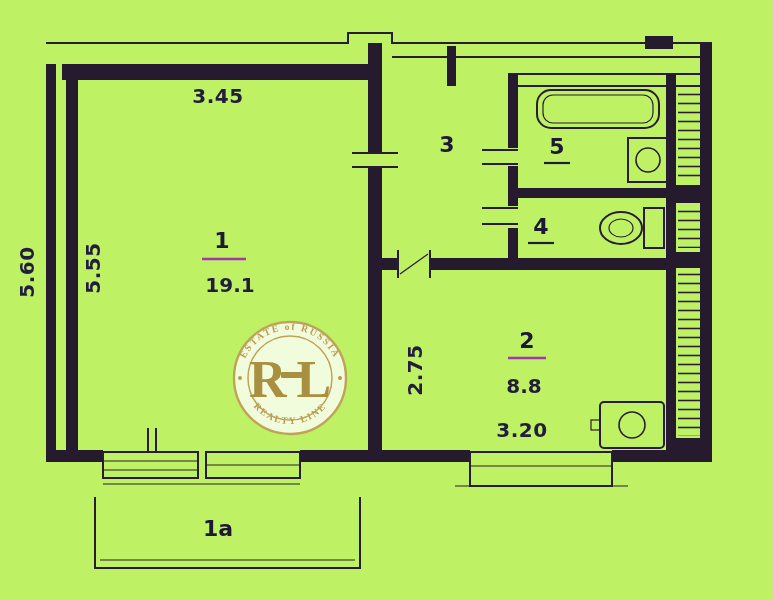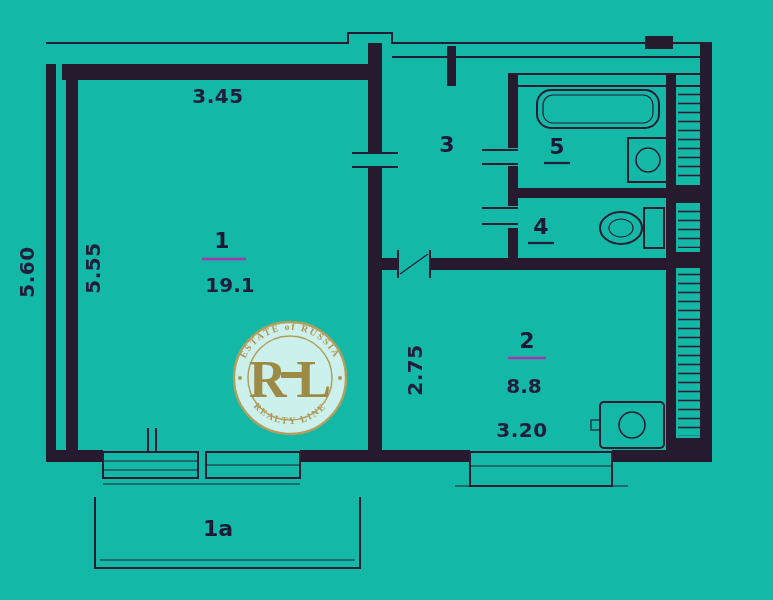--- a/index.html
+++ b/index.html
@@ -1,16 +1,16 @@
 <!DOCTYPE html>
 <html><head>
 <meta charset="utf-8">
 <style>
   html,body{margin:0;padding:0;background:#ffffff;}
-  #stage{position:relative;width:773px;height:600px;background:#14b8a6;overflow:hidden;}
+  #stage{position:relative;width:773px;height:600px;background:#bef264;overflow:hidden;}
   svg{display:block;}
   .plan-lines{filter:blur(0.35px);}
   .wall{fill:#251a2e;}
   .ln{stroke:#2a1c33;stroke-width:2;fill:none;}
   .thin{stroke-width:1.2;}
   .mid{stroke-width:1.6;}
   .dim{font:700 20px "DejaVu Sans",sans-serif;fill:#231d3d;letter-spacing:.5px;}
   .room-no{font:700 22px "DejaVu Sans",sans-serif;fill:#1d1836;}
   .area{font:700 20px "DejaVu Sans",sans-serif;fill:#231d3d;}
   .ul-purple{stroke:#a736ae;stroke-width:2.6;}

